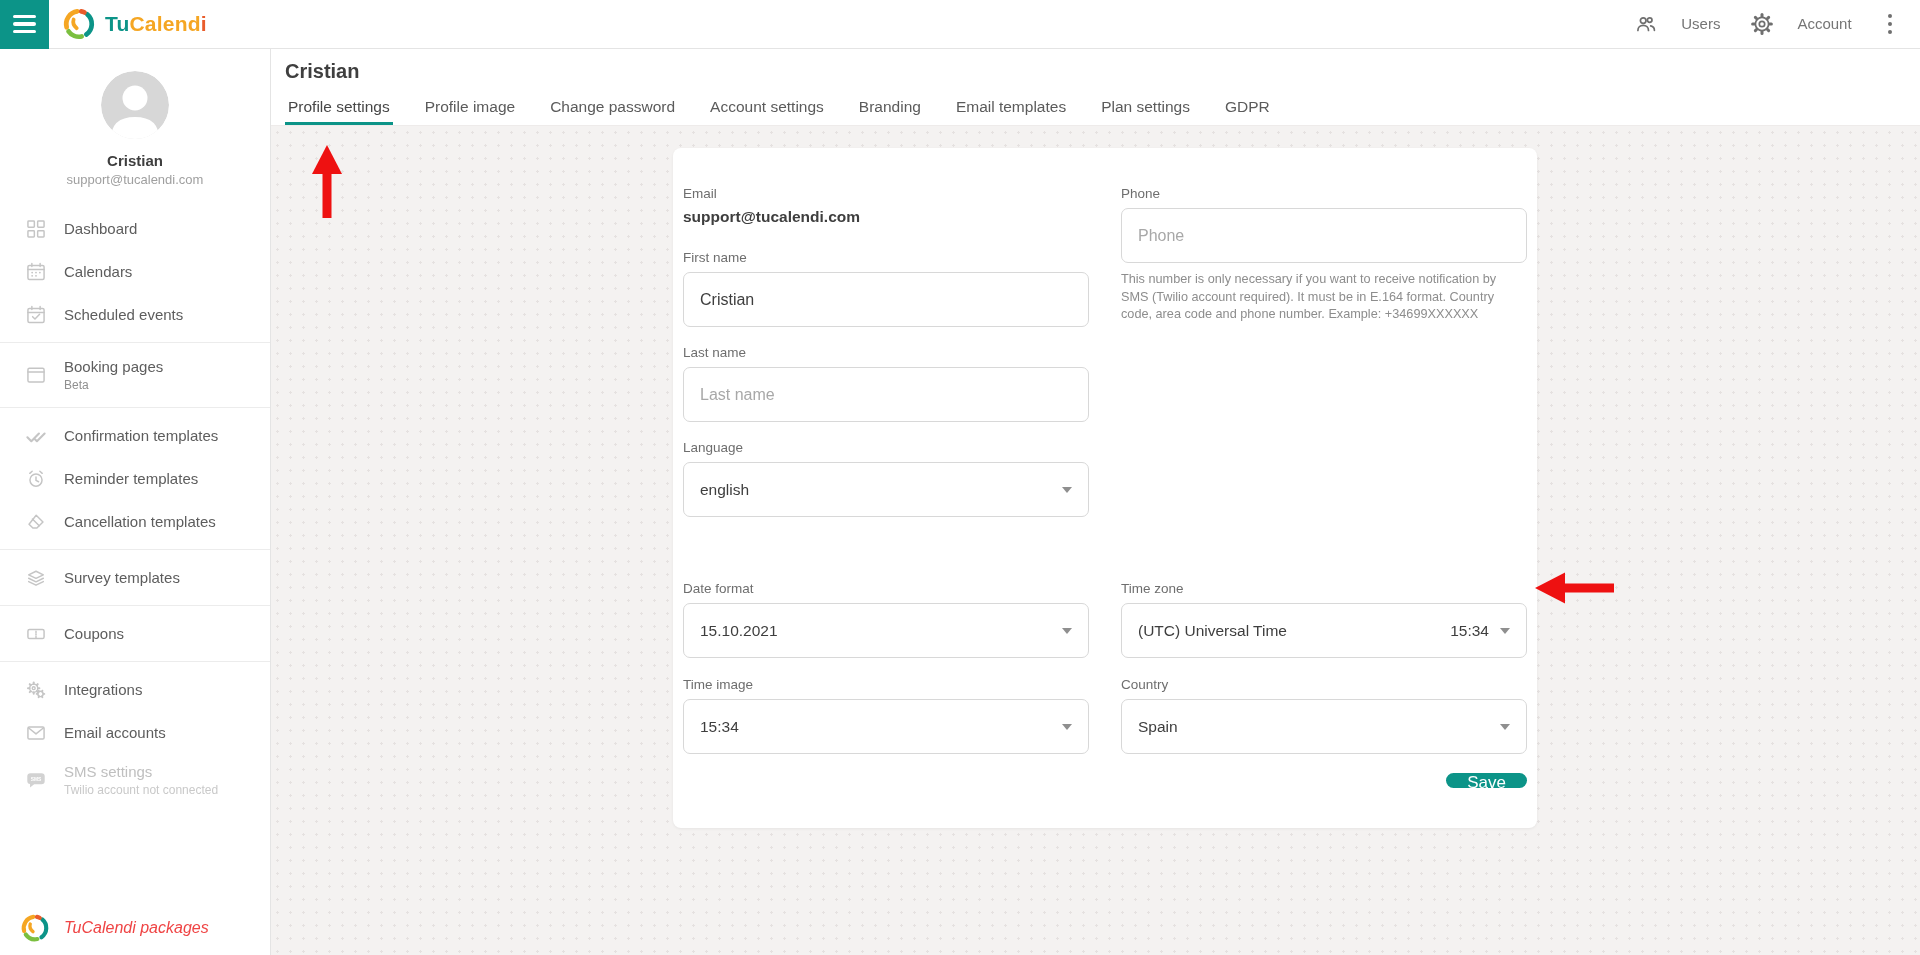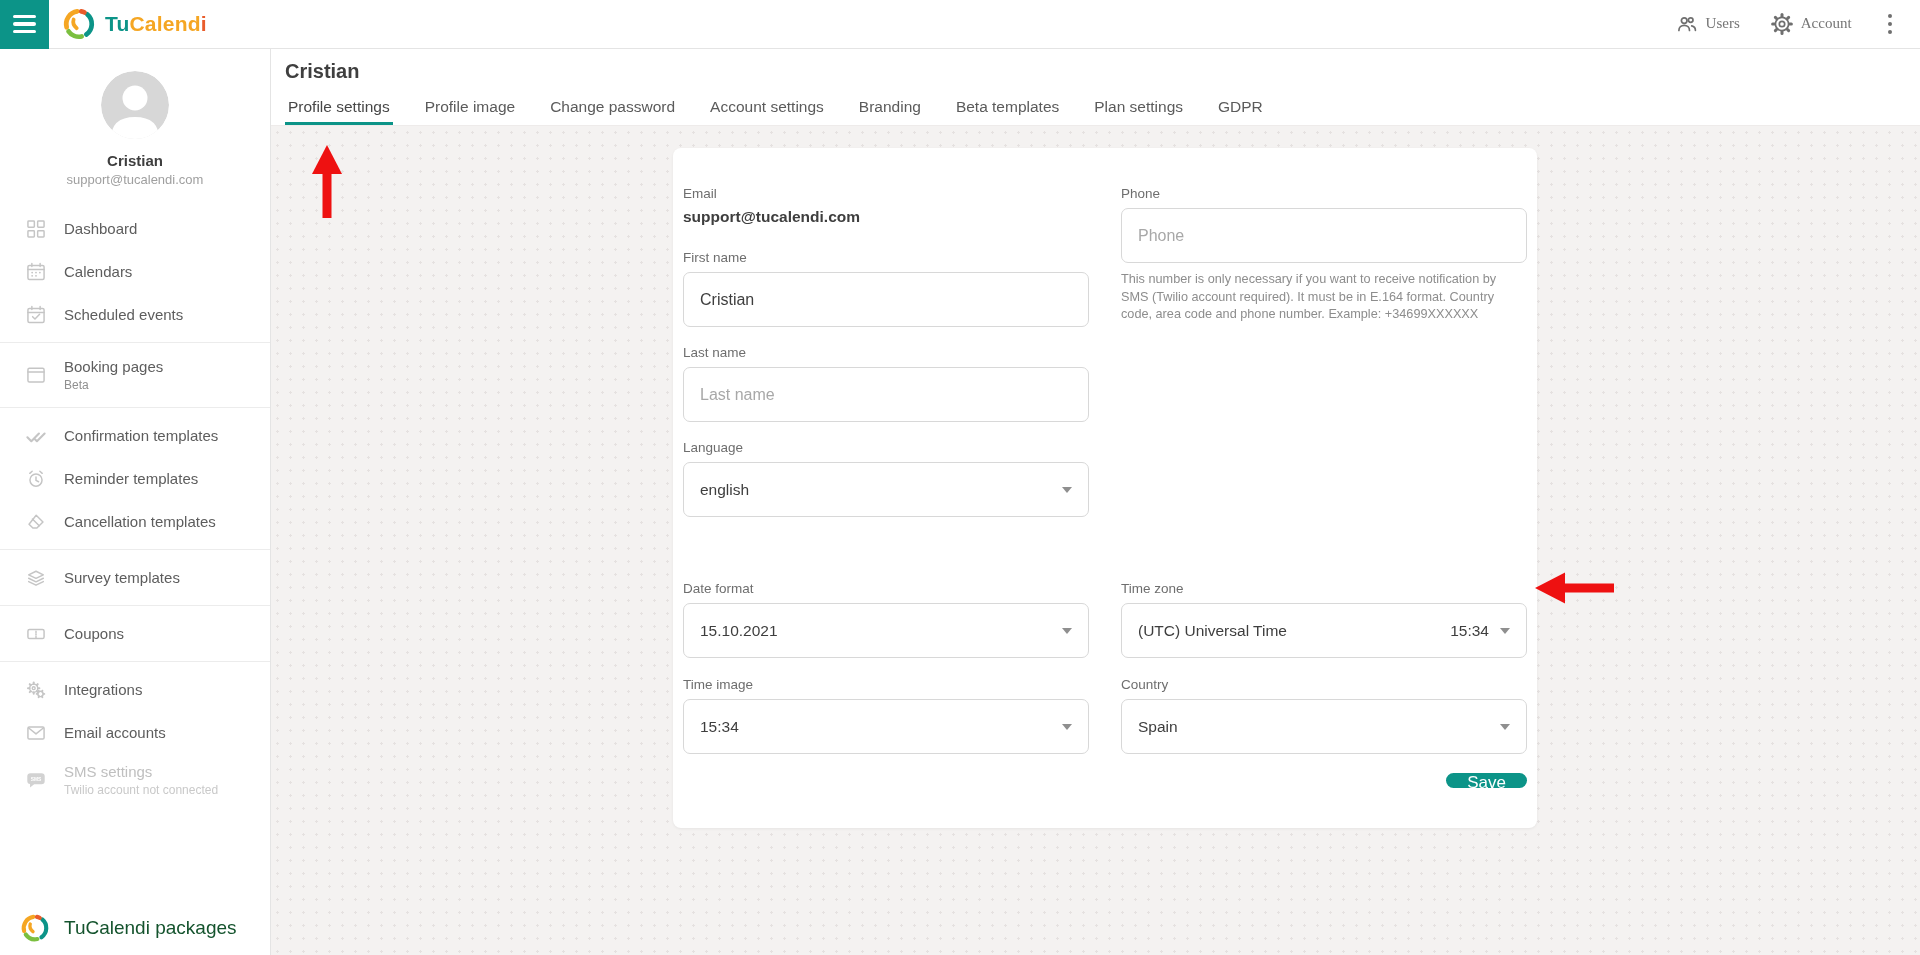--- a/index.html
+++ b/index.html
@@ -19,21 +19,21 @@
   .topbar{grid-row:1;grid-column:1 / span 2;display:flex;align-items:center;background:#fff;border-bottom:1px solid #e4e4e4;}
   .hamburger{width:49px;height:49px;background:var(--teal);border:none;display:flex;flex-direction:column;justify-content:center;align-items:center;gap:4px;cursor:pointer;flex:0 0 49px;}
   .hamburger .bar{width:23px;height:3.6px;background:#fff;border-radius:2px;}
   .logo{display:flex;align-items:center;margin-left:13px;}
   .logo .logo-icon{width:34px;height:34px;display:block;}
   .logo-text{font-size:21px;font-weight:700;margin-left:9px;letter-spacing:.2px;}
   .logo-text .t-tu{color:var(--teal);}
   .logo-text .t-calend{color:var(--logo-amber);}
   .logo-text .t-i{color:var(--logo-red);}
   .topbar-right{margin-left:auto;display:flex;align-items:center;gap:30px;padding-right:22px;color:#6f6f6f;}
-  .tb-btn{display:flex;align-items:center;gap:7px;background:none;border:none;color:#757575;font-size:15px;font-family:Liberation Serif, serif;cursor:pointer;padding:0;}
+  .tb-btn{display:flex;align-items:center;gap:23px;background:none;border:none;color:#757575;font-size:15px;font-family:Liberation Sans, sans-serif;cursor:pointer;padding:0;}
   .tb-btn svg{display:block;}
   .kebab{display:flex;flex-direction:column;gap:3.4px;background:none;border:none;cursor:pointer;padding:4px 6px;}
   .kebab i{width:4.4px;height:4.4px;border-radius:50%;background:#6f6f6f;display:block;}
 
   
   .sidebar{grid-row:2;grid-column:1;background:#fff;border-right:1px solid #e4e4e4;position:relative;overflow:hidden;}
   .profile{display:flex;flex-direction:column;align-items:center;padding:22px 0 20px;}
   .avatar{width:68px;height:68px;border-radius:50%;overflow:hidden;display:block;}
   .profile-name{font-size:15px;font-weight:700;color:#3e3e3e;margin-top:13px;}
   .profile-email{font-size:13px;color:#9f9f9f;margin-top:3px;}
@@ -43,21 +43,21 @@
   .nav-item .icon svg{display:block;width:22px;height:22px;}
   .nav-item .txt{margin-left:17px;display:flex;flex-direction:column;}
   .nav-item .lbl{font-size:15px;color:#5d5d5d;line-height:1.2;}
   .nav-item .sub{font-size:12px;color:#8f8f8f;margin-top:2px;}
   .nav-item.disabled .lbl{color:#bfbfbf;}
   .nav-item.disabled .sub{color:#c9c9c9;}
   .nav-item.disabled .icon{color:#d2d2d2;}
   .nav-divider{height:1px;background:#ececec;margin:6px 0;}
   .packages{position:absolute;left:20px;bottom:12px;display:flex;align-items:center;gap:14px;cursor:pointer;}
   .packages .logo-icon{width:30px;height:30px;display:block;}
-  .packages-label{font-size:19px;color:#14532d;}
+  .packages-label{font-size:16px;color:#ef4444;font-style:italic;}
 
   
   .main{grid-row:2;grid-column:2;display:flex;flex-direction:column;min-width:0;}
   .main-header{background:#fff;padding:10px 0 0 14px;border-bottom:1px solid #eeebea;}
   .page-title{font-size:20px;font-weight:700;color:#3f3f3f;margin:0;line-height:1.2;}
   .tabs{display:flex;margin-top:15px;}
   .tab{background:none;border:none;font-family:inherit;font-size:15.5px;color:#5b5b5b;padding:0 3px 6px;margin-right:29px;cursor:pointer;border-bottom:3px solid transparent;}
   .tab.active{border-bottom-color:var(--teal);color:#474747;}
   .content{flex:1;position:relative;background-color:#f4f2f1;
     background-image:radial-gradient(#e5e1e0 1.2px,transparent 1.4px);
@@ -346,21 +346,21 @@
 
   <main class="main">
     <div class="main-header">
       <h1 class="page-title">Cristian</h1>
       <div class="tabs" id="tabs">
           <button class="tab active">Profile settings</button>
           <button class="tab">Profile image</button>
           <button class="tab">Change password</button>
           <button class="tab">Account settings</button>
           <button class="tab">Branding</button>
-          <button class="tab">Beta templates</button>
+          <button class="tab">Email templates</button>
           <button class="tab">Plan settings</button>
           <button class="tab">GDPR</button>
         </div>
     </div>
     <div class="content">
 
       <svg class="arrow-up" viewBox="0 0 40 78">
         <path d="M20 3 L5 32 H35 Z" fill="var(--arrow-red)"></path>
         <rect x="15.5" y="28" width="9" height="48" fill="var(--arrow-red)"></rect>
       </svg>

